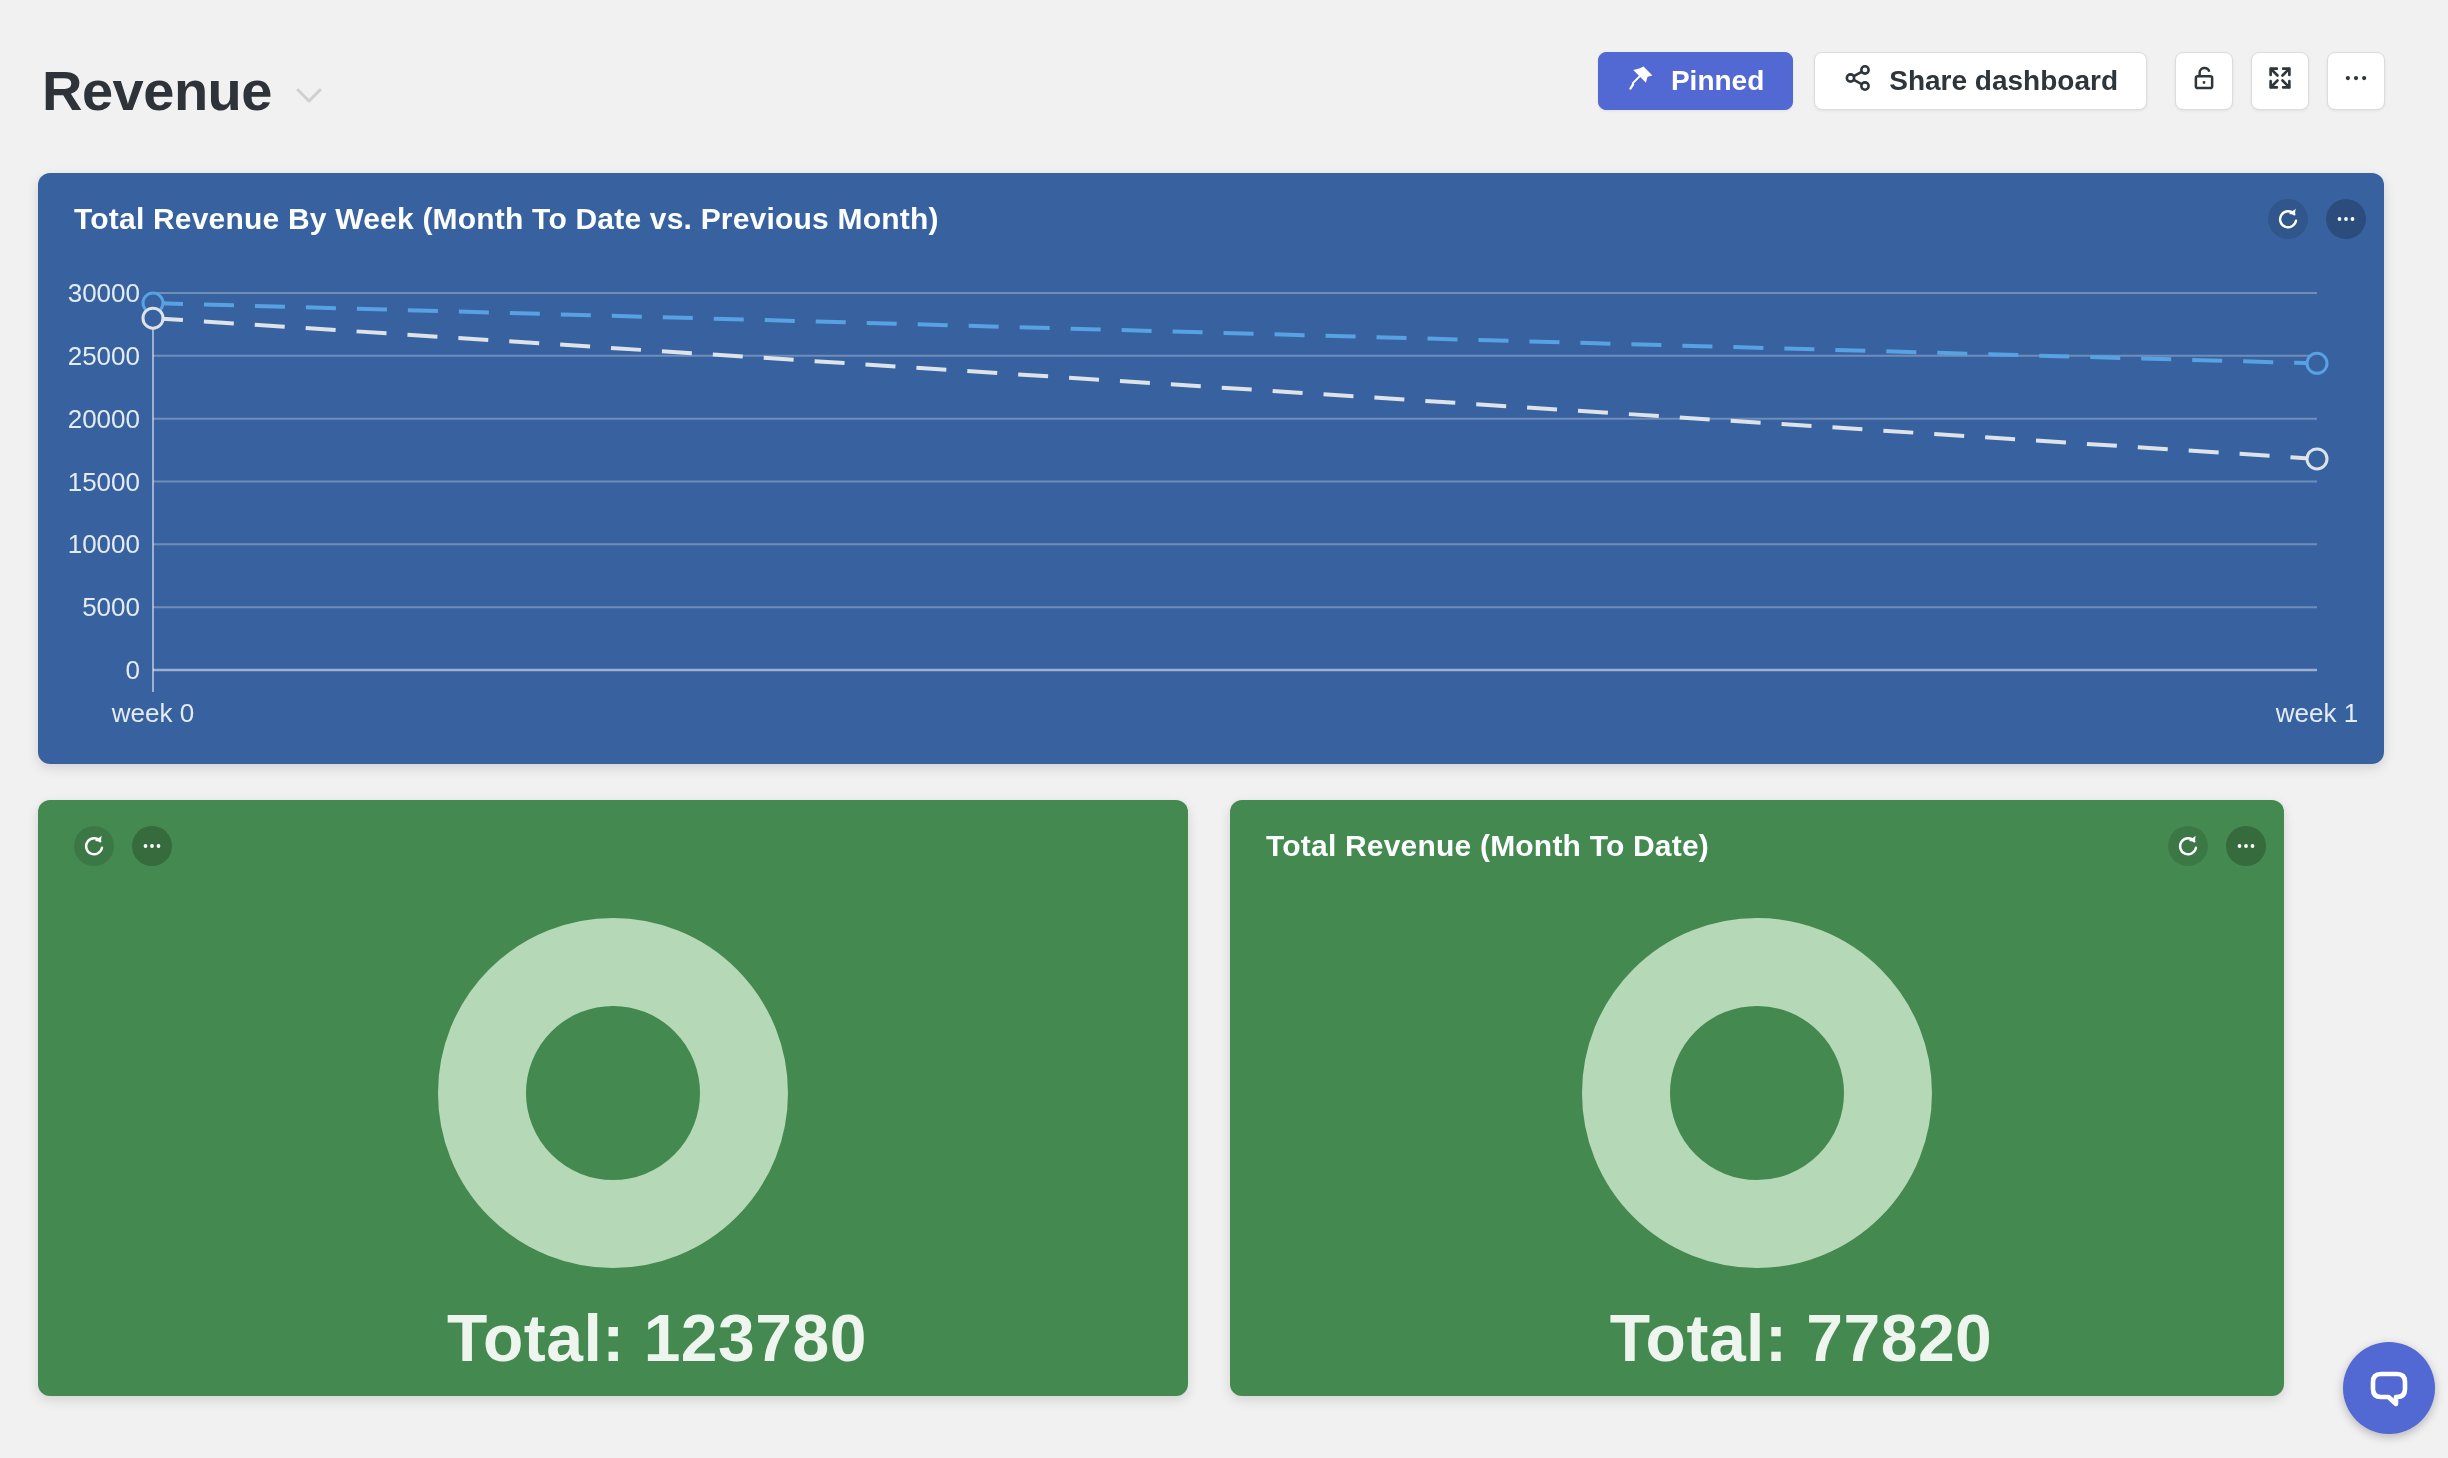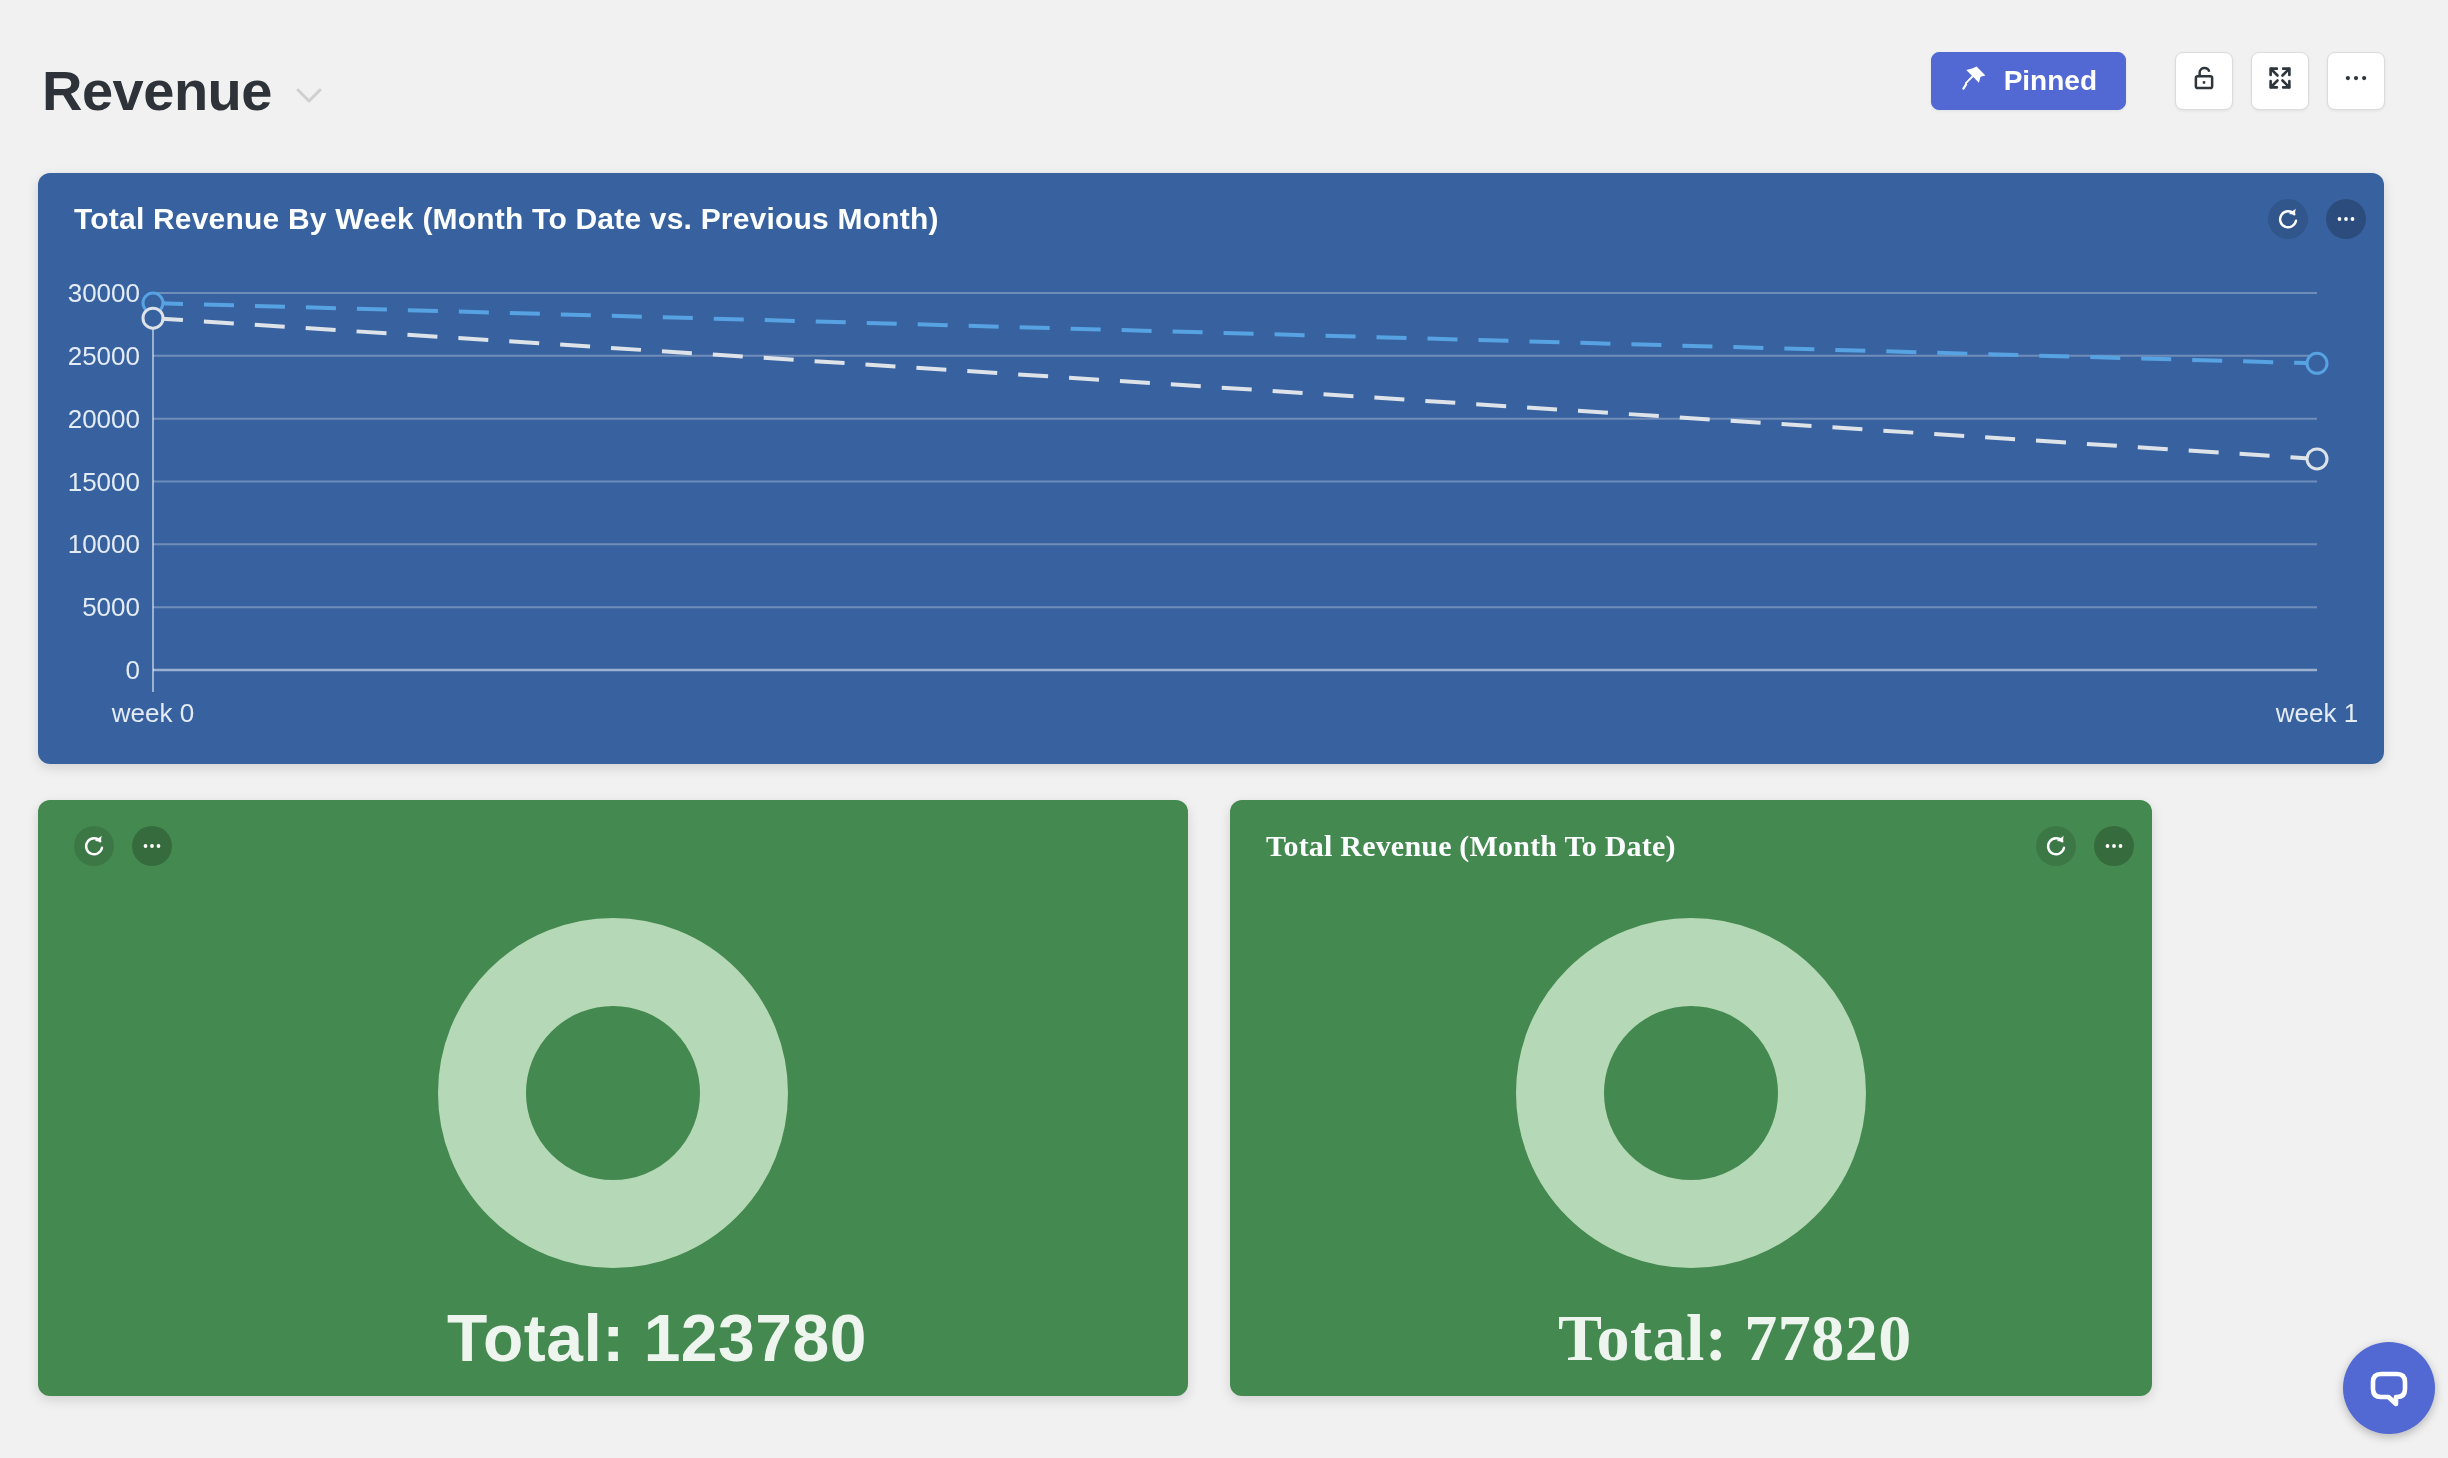--- a/index.html
+++ b/index.html
@@ -22,21 +22,21 @@
     font-family:inherit; font-size:28px; font-weight:600; color:#2e353b; padding:0 28px;
   }
   .btn-primary { background:var(--accent,#5268d3); border-color:var(--accent,#5268d3); color:#fff; }
   .btn-sq { width:58px; padding:0; }
   .gap21 { width:21px; } .gap28 { width:28px; } .gap18 { width:18px; }
   
   .card { position:absolute; border-radius:12px; box-shadow:0 4px 12px rgba(0,0,0,0.13); }
   .card-blue { left:38px; top:173px; width:2346px; height:591px; background:var(--card-blue,#38629f); }
   .card-green { top:800px; width:1150px; height:596px; background:var(--card-green,#44894f); }
   #card-prev { left:38px; }
-  #card-mtd  { left:1230px; width:922px;font-family:Liberation Serif, serif; }
+  #card-mtd  { left:1230px; width:1054px; }
   .card-head { position:absolute; left:8px; top:0; width:100%; display:flex; align-items:center; padding:26px 26px 0 28px; }
   .card-title { font-size:30px; font-weight:700; color:#fdfeff; letter-spacing:0.2px; flex:1 1 auto; }
   .card-actions { display:flex; gap:18px; flex:0 0 auto; }
   .circle-btn {
     width:40px; height:40px; border-radius:50%; border:none; cursor:pointer;
     display:inline-flex; align-items:center; justify-content:center; padding:0;
     background:rgba(0,0,0,0.12);
   }
   .circle-btn.darker { background:rgba(0,0,0,0.22); }
   .chart-svg { position:absolute; left:0; top:0; width:2346px; height:591px; }
@@ -77,20 +77,32 @@
       <button class="btn btn-primary">
         <span>
           <svg width="28" height="28" viewBox="0 0 24 24">
               <path d="M14.2 2.2 L21.8 9.8 L17.6 11 L16.2 16 L11.4 11.2 L5.2 17.4 L4 16.2 L10.2 10 L5.4 5.2 L10.4 3.8 Z" fill="#ffffff"></path>
               <path d="M5.2 17.4 L3 21" stroke="#fff" stroke-width="2" stroke-linecap="round"></path>
             </svg>
         </span>
         <span>Pinned</span>
       </button>
       <span class="gap21"></span>
+      <button class="btn">
+        <span>
+          <svg width="30" height="30" viewBox="0 0 28 28" fill="none" stroke="#2e353b" stroke-width="2.4">
+            <circle cx="20.5" cy="6.5" r="3.4"></circle>
+              <circle cx="7" cy="14" r="3.4"></circle>
+              <circle cx="20.5" cy="21.5" r="3.4"></circle>
+            <line x1="10.1" y1="12.3" x2="17.4" y2="8.2"></line>
+              <line x1="10.1" y1="15.7" x2="17.4" y2="19.8"></line>
+          </svg>
+        </span>
+        <span>Share dashboard</span>
+      </button>
       <span class="gap28"></span>
       <button class="btn btn-sq">
         <span>
           <svg width="30" height="30" viewBox="0 0 24 24" fill="none" stroke="#2e353b" stroke-width="2">
             <rect x="5.5" y="10.5" width="13" height="9.5" rx="1.5"></rect>
             <path d="M8.5 10.5 V7.8 A3.9 3.9 0 0 1 16.2 7"></path>
             <line x1="12" y1="14.5" x2="12" y2="16.6"></line>
           </svg>
         </span>
       </button>

